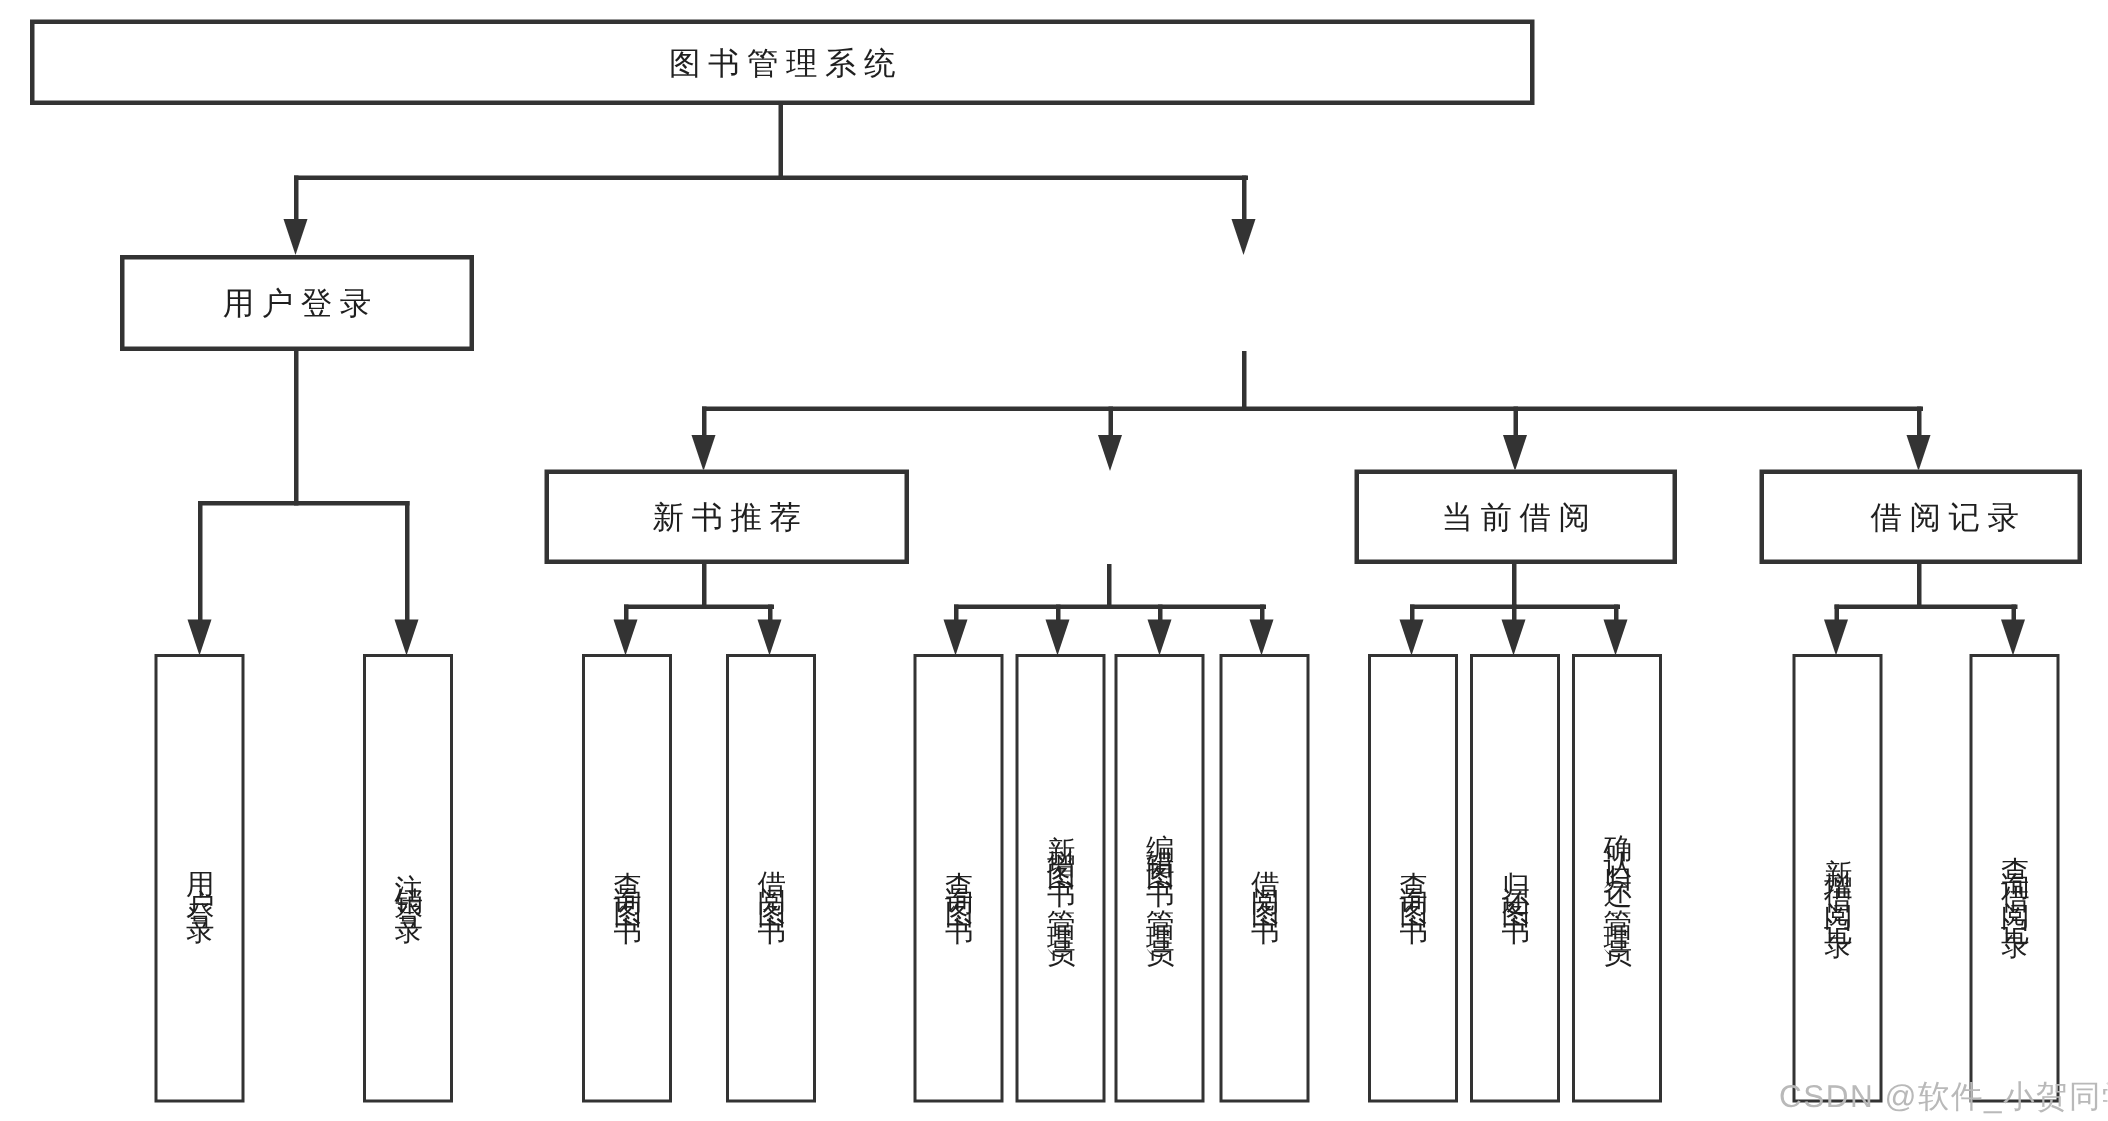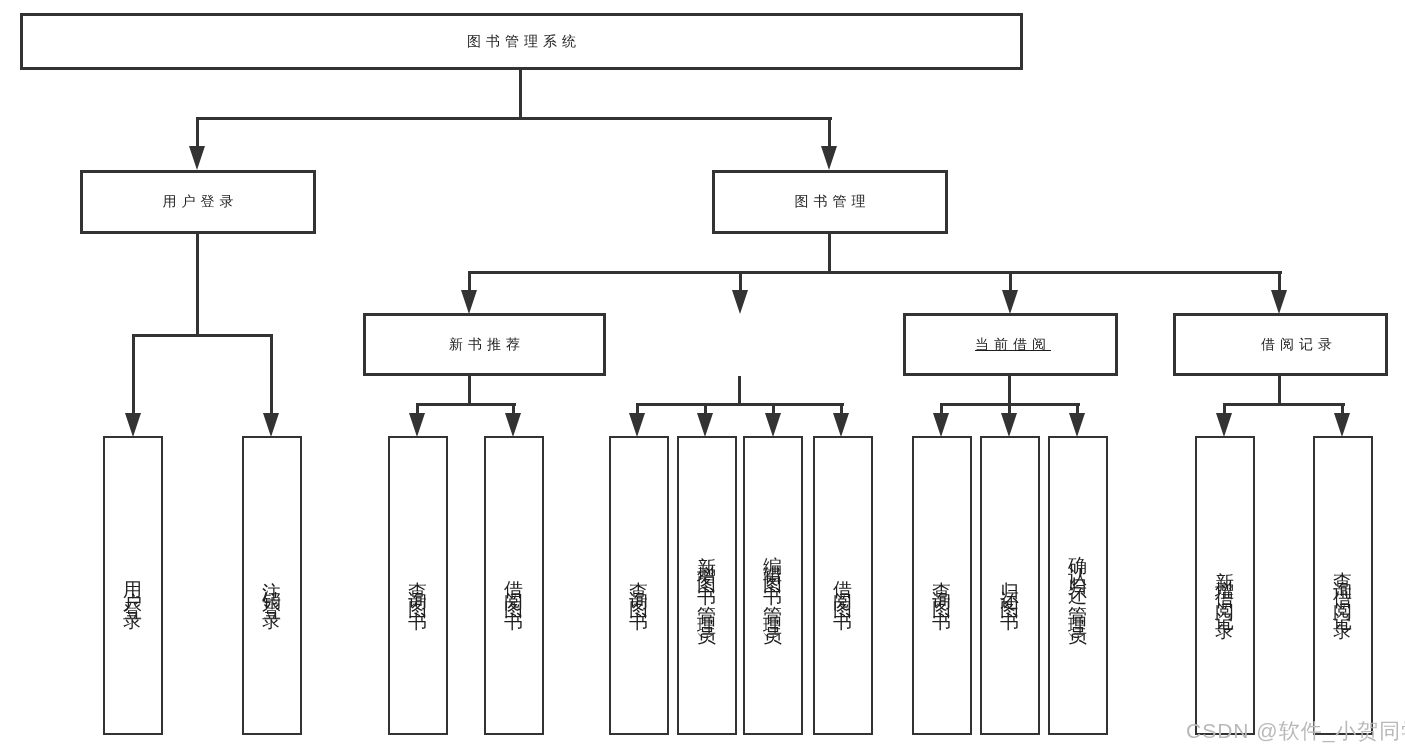--- a/index.html
+++ b/index.html
@@ -23,21 +23,21 @@
   }
   
   .box {
     position: absolute;
     box-sizing: border-box;
     background: #ffffff;
     border: 3px solid var(--line);
     display: flex;
     align-items: center;
     justify-content: center;
-    font-size: 14px;
+    font-size: 21px;
     letter-spacing: 5px;
     text-indent: 5px;
     white-space: nowrap;
   }
   
   .vbox {
     position: absolute;
     box-sizing: border-box;
     background: #ffffff;
     border: 2.5px solid var(--line);
@@ -85,42 +85,41 @@
   <div class="box" style="left:20px;top:13px;width:1003px;height:57px;">图书管理系统</div>
 
   <div class="vl" style="left:519px;top:69px;height:51px;"></div>
   <div class="hl" style="left:196px;top:117px;width:636px;"></div>
   <div class="vl" style="left:196px;top:117px;height:31px;"></div>
   <div class="arr" style="left:189px;top:146px;"></div>
   <div class="vl" style="left:828px;top:117px;height:31px;"></div>
   <div class="arr" style="left:821px;top:146px;"></div>
 
   <div class="box" style="left:80px;top:170px;width:236px;height:64px;">用户登录</div>
-  <div class="box" style="left:712px;top:170px;width:236px;height:64px;">图书管理</div>
 
   <div class="vl" style="left:196px;top:234px;height:103px;"></div>
   <div class="hl" style="left:132px;top:334px;width:141px;"></div>
   <div class="vl" style="left:132px;top:334px;height:80px;"></div>
   <div class="arr" style="left:125px;top:413px;"></div>
   <div class="vl" style="left:270px;top:334px;height:80px;"></div>
   <div class="arr" style="left:263px;top:413px;"></div>
 
   <div class="vl" style="left:828px;top:234px;height:40px;"></div>
   <div class="hl" style="left:468px;top:271px;width:814px;"></div>
   <div class="vl" style="left:468px;top:271px;height:20px;"></div>
   <div class="arr" style="left:461px;top:290px;"></div>
   <div class="vl" style="left:739px;top:271px;height:20px;"></div>
   <div class="arr" style="left:732px;top:290px;"></div>
   <div class="vl" style="left:1009px;top:271px;height:20px;"></div>
   <div class="arr" style="left:1002px;top:290px;"></div>
   <div class="vl" style="left:1278px;top:271px;height:20px;"></div>
   <div class="arr" style="left:1271px;top:290px;"></div>
 
   <div class="box" style="left:363px;top:313px;width:243px;height:63px;">新书推荐</div>
-  <div class="box" style="left:903px;top:313px;width:215px;height:63px;text-decoration:underline;">当前借阅</div>
+  <div class="box" style="left:903px;top:313px;width:215px;height:63px;">当前借阅</div>
   <div class="box" style="left:1173px;top:313px;width:215px;height:63px;padding-left:32px;">借阅记录</div>
 
   <div class="vl" style="left:468px;top:376px;height:30px;"></div>
   <div class="hl" style="left:416px;top:403px;width:100px;"></div>
   <div class="vl" style="left:416px;top:403px;height:11px;"></div>
   <div class="arr" style="left:409px;top:413px;"></div>
   <div class="vl" style="left:512px;top:403px;height:11px;"></div>
   <div class="arr" style="left:505px;top:413px;"></div>
 
   <div class="vl" style="left:738px;top:376px;height:30px;"></div>

